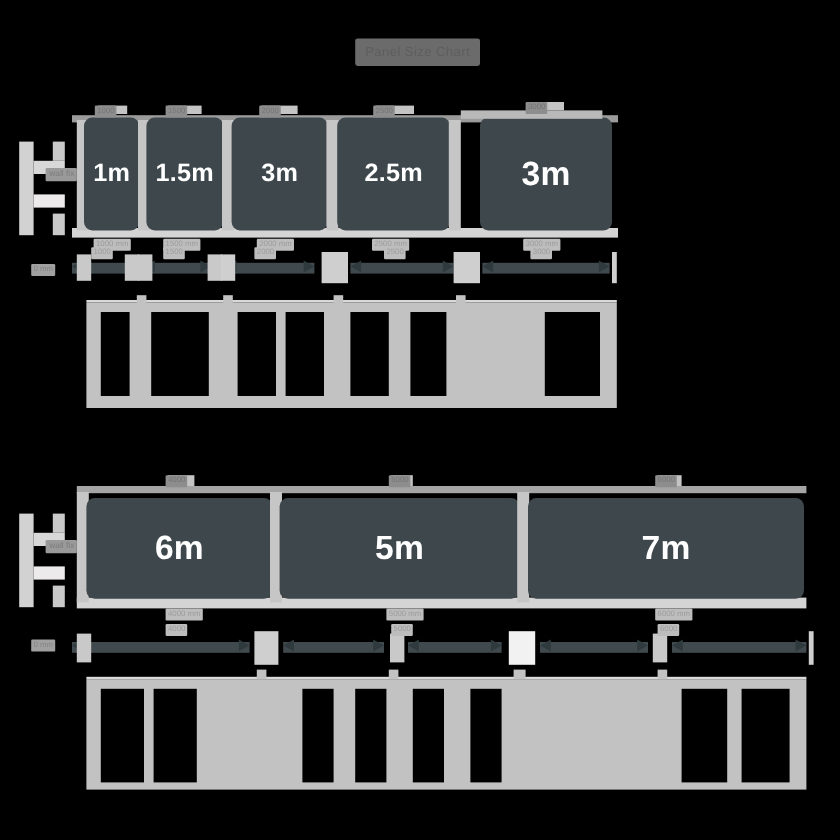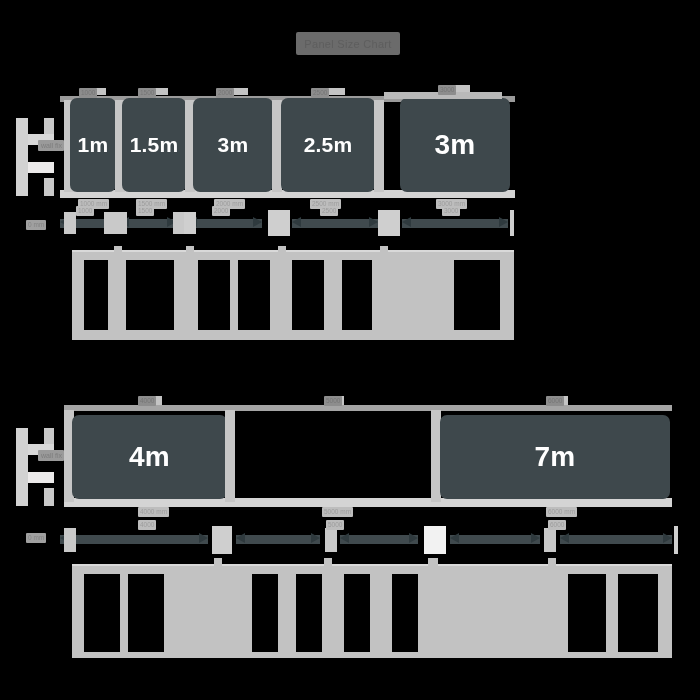--- a/index.html
+++ b/index.html
@@ -266,26 +266,27 @@
     <div class="arm-bot" style="top:44px;"></div>
     <div class="tab" style="left:28px; top:0px; height:16px;"></div>
     <div class="tab" style="left:28px; top:60px; height:18px;"></div>
   </div>
   <div class="bracket-chip" style="left:38px; top:450px; width:26px;">wall fix</div>
 
   <div class="elev-rail" style="left:64px; top:405px; width:608px; height:6px; background:#a5a5a5;"></div>
   <div class="elev-rail" style="left:64px; top:498px; width:608px; height:9px; background:#d4d4d4;"></div>
 
   <div class="panel-gap" style="left:64px; top:410px; width:10px; height:92px;"></div>
-  <div class="panel xl" style="left:72px; top:415px; width:155px; height:84px;">4m</div>
+  <div class="panel xl" style="left:72px; top:415px; width:155px; height:84px;">6m</div>
   <div class="tick-mark" style="left:140px; top:396px; width:22px; height:9px;"></div>
   <div class="tiny-label dark" style="left:138px; top:396px;">4000</div>
   <div class="tiny-label light" style="left:138px; top:507px;">4000 mm</div>
 
   <div class="panel-gap" style="left:225px; top:410px; width:10px; height:92px;"></div>
+  <div class="panel xl" style="left:233px; top:415px; width:200px; height:84px;">5m</div>
   <div class="tick-mark" style="left:326px; top:396px; width:18px; height:9px;"></div>
   <div class="tiny-label dark" style="left:324px; top:396px;">5000</div>
   <div class="tiny-label light" style="left:322px; top:507px;">5000 mm</div>
 
   <div class="panel-gap" style="left:431px; top:410px; width:10px; height:92px;"></div>
   <div class="panel xl" style="left:440px; top:415px; width:230px; height:84px;">7m</div>
   <div class="tick-mark" style="left:548px; top:396px; width:20px; height:9px;"></div>
   <div class="tiny-label dark" style="left:546px; top:396px;">6000</div>
   <div class="tiny-label light" style="left:546px; top:507px;">6000 mm</div>
 

